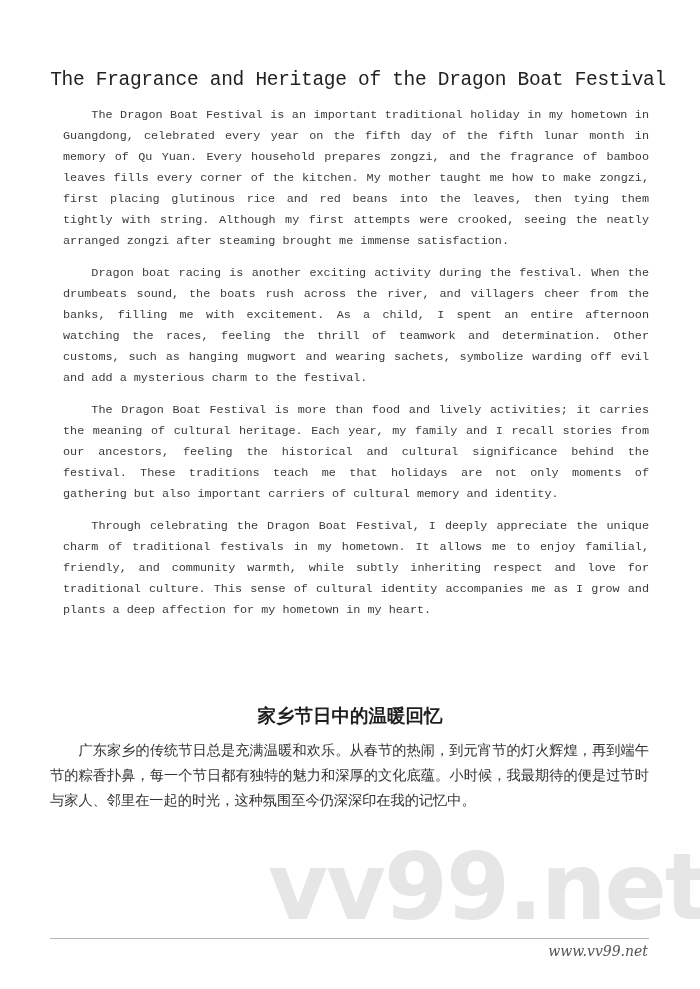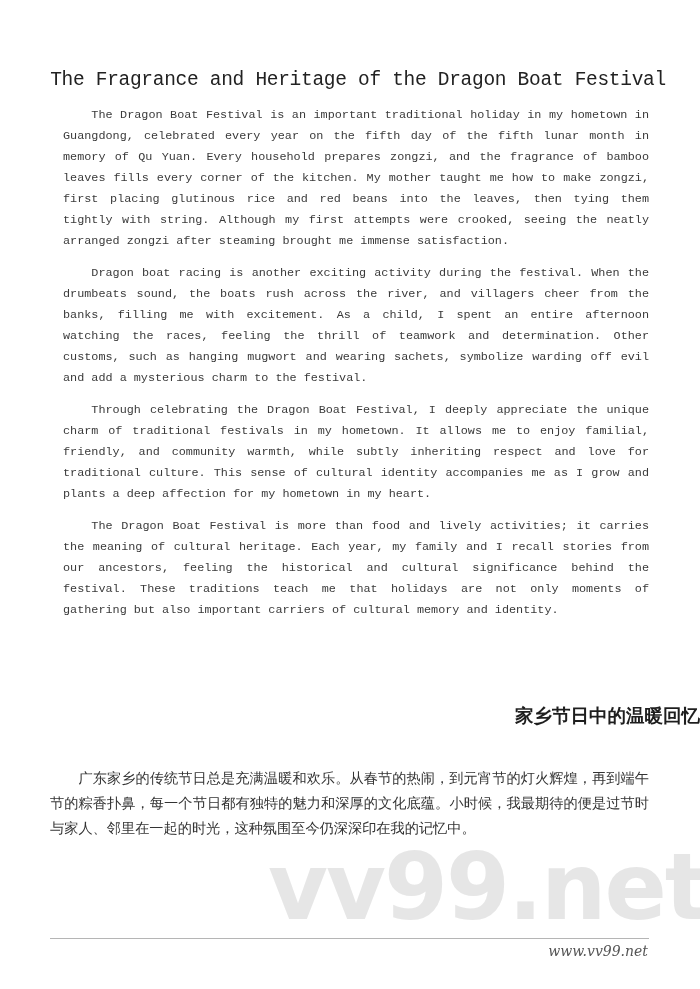--- a/index.html
+++ b/index.html
@@ -16,26 +16,26 @@
   }
   .en-body {
     position: absolute; left: 50px; top: 105px; width: 599px;
     font-family: "Liberation Mono", "DejaVu Sans Mono", monospace;
     font-size: 11.8px; line-height: 21px; color: #3a3a3a;
   }
   .en-body p {
     margin: 0 0 11px 13px; text-align: justify; text-indent: 2.4em;
   }
   .cn-title {
-    position: absolute; left: 0; top: 703px; width: 700px; text-align: right;
+    position: absolute; left: 0; top: 703px; width: 700px; text-align: center;
     font-family: "DejaVu Sans", sans-serif; font-size: 18.5px; line-height: 26px;
     font-weight: bold; color: #1e1e1e; margin: 0;
   }
   .cn-body {
-    position: absolute; left: 50px; top: 766px; width: 599px;
+    position: absolute; left: 50px; top: 738px; width: 599px;
     font-family: "DejaVu Serif", serif; font-size: 14.2px; line-height: 25px; color: #333333;
   }
   .cn-body p { margin: 0 0 5px 0; text-align: justify; text-indent: 2em; }
   .watermark {
     position: absolute; left: 268px; top: 838px;
     font-family: "DejaVu Sans", sans-serif; font-weight: bold; font-size: 92px;
     line-height: 100px; color: rgba(200,200,200,0.45); letter-spacing: -2px;
     pointer-events: none; z-index: 0;
   }
   .cn-body, .en-body { z-index: 1; }
@@ -52,22 +52,22 @@
 </head>
 <body>
 
 <div class="page">
 
   <h1 class="en-title">The Fragrance and Heritage of the Dragon Boat Festival</h1>
 
   <div class="en-body">
     <p>The Dragon Boat Festival is an important traditional holiday in my hometown in Guangdong, celebrated every year on the fifth day of the fifth lunar month in memory of Qu Yuan. Every household prepares zongzi, and the fragrance of bamboo leaves fills every corner of the kitchen. My mother taught me how to make zongzi, first placing glutinous rice and red beans into the leaves, then tying them tightly with string. Although my first attempts were crooked, seeing the neatly arranged zongzi after steaming brought me immense satisfaction.</p>
     <p>Dragon boat racing is another exciting activity during the festival. When the drumbeats sound, the boats rush across the river, and villagers cheer from the banks, filling me with excitement. As a child, I spent an entire afternoon watching the races, feeling the thrill of teamwork and determination. Other customs, such as hanging mugwort and wearing sachets, symbolize warding off evil and add a mysterious charm to the festival.</p>
+    <p>The Dragon Boat Festival is more than food and lively activities; it carries the meaning of cultural heritage. Each year, my family and I recall stories from our ancestors, feeling the historical and cultural significance behind the festival. These traditions teach me that holidays are not only moments of gathering but also important carriers of cultural memory and identity.</p>
     <p>Through celebrating the Dragon Boat Festival, I deeply appreciate the unique charm of traditional festivals in my hometown. It allows me to enjoy familial, friendly, and community warmth, while subtly inheriting respect and love for traditional culture. This sense of cultural identity accompanies me as I grow and plants a deep affection for my hometown in my heart.</p>
-    <p>The Dragon Boat Festival is more than food and lively activities; it carries the meaning of cultural heritage. Each year, my family and I recall stories from our ancestors, feeling the historical and cultural significance behind the festival. These traditions teach me that holidays are not only moments of gathering but also important carriers of cultural memory and identity.</p>
   </div>
 
   <h2 class="cn-title">家乡节日中的温暖回忆</h2>
 
   <div class="watermark">vv99.net</div>
 
   <div class="cn-body">
     <p>广东家乡的传统节日总是充满温暖和欢乐。从春节的热闹，到元宵节的灯火辉煌，再到端午节的粽香扑鼻，每一个节日都有独特的魅力和深厚的文化底蕴。小时候，我最期待的便是过节时与家人、邻里在一起的时光，这种氛围至今仍深深印在我的记忆中。</p>
   </div>
 

